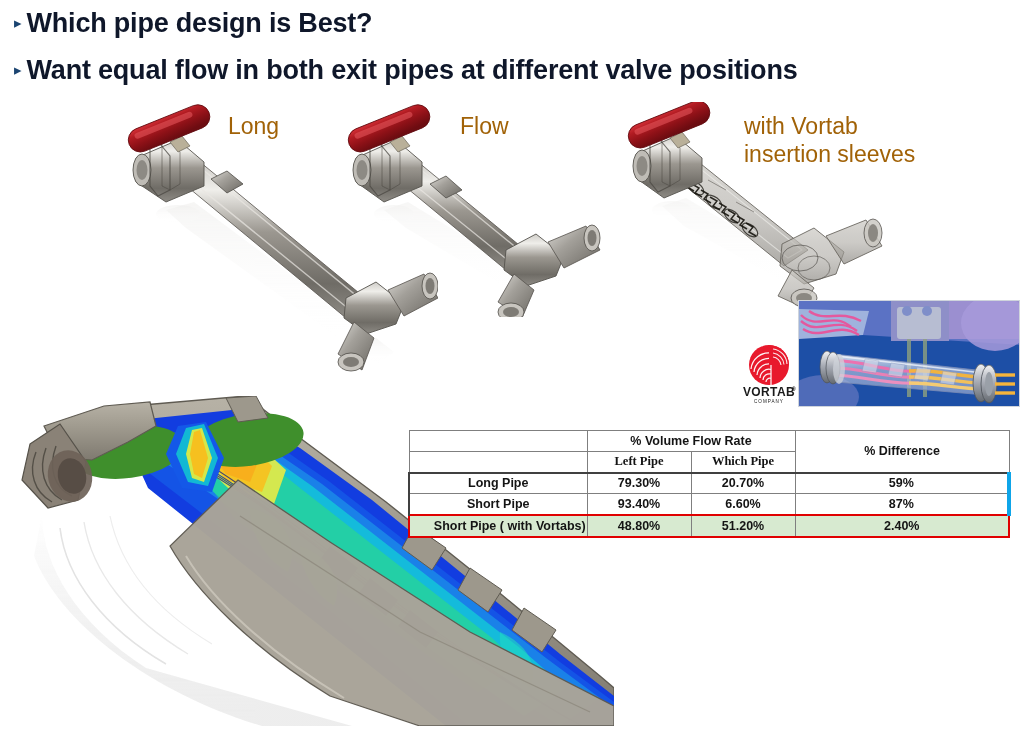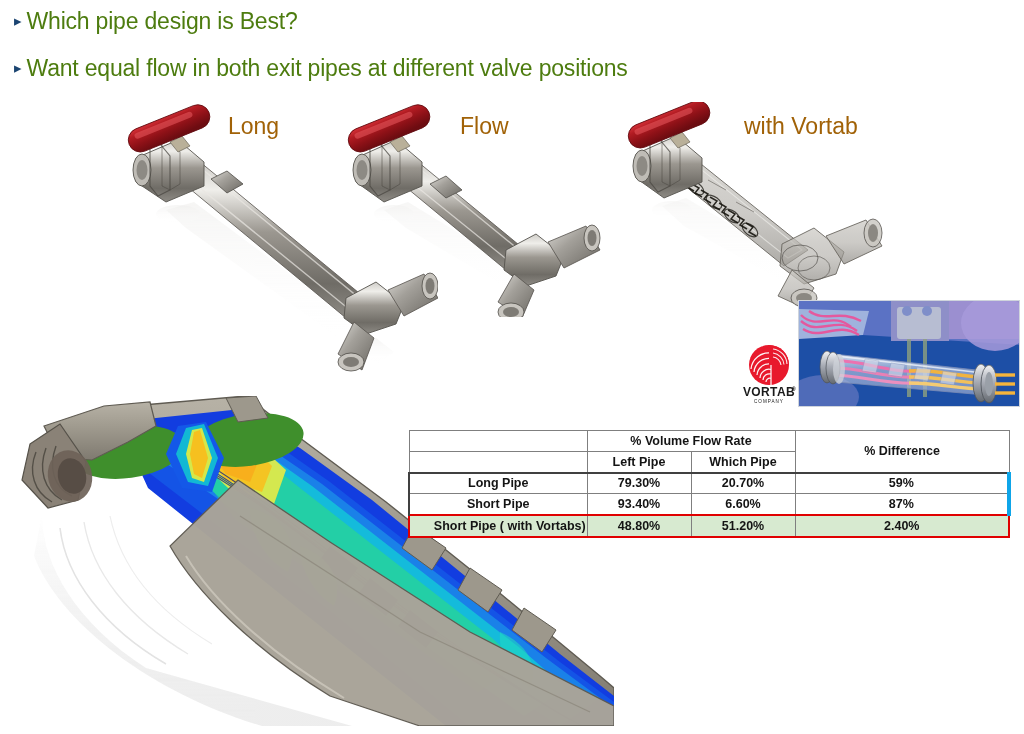--- a/index.html
+++ b/index.html
@@ -26,24 +26,24 @@
     white-space: nowrap;
   }
   .bullet-marker {
     color: #1b4471;
     font-size: 15px;
     line-height: 1;
     margin-right: 5px;
     transform: translateY(-1px);
   }
   .bullet-text {
-    font-size: 23px;
-    font-weight: 400;
+    font-size: 27px;
+    font-weight: 700;
     letter-spacing: -0.2px;
-    color: #4d7c0f;
+    color: #0f172a;
   }
   #heading1 { left: 14px; top: 8px; }
   #heading2 { left: 14px; top: 55px; }
 
   
   .pipe-label {
     position: absolute;
     font-size: 23px;
     color: #a16207;
     white-space: nowrap;
@@ -123,21 +123,21 @@
     background: #ffffff;
     white-space: nowrap;
   }
   .col-name { width: 178px; }
   .col-left { width: 104px; }
   .col-right{ width: 104px; }
   .col-diff { width: 214px; }
 
   td.blank-cell      { border-color: #d9d9d9; background: #ffffff; }
   td.hdr-group       { background: #ffb200; color: #1a1a1a; font-size: 12.5px; border-color: #7f7f7f; }
-  td.hdr-sub         { background: #ffff00; color: #1a1a1a; font-size: 12.5px; border-color: #7f7f7f; }
+  td.hdr-sub         { background: #ffff00; color: #1a1a1a; font-size: 12.5px; border-color: #7f7f7f; font-family: Liberation Serif, serif; }
   td.hdr-diff        { background: #ffffff; color: #1a1a1a; font-size: 13px; border-color: #7f7f7f; }
   td.row-name        { background: #ffffff; }
   td.val             { background: #ffffff; }
   td.diff-bad        { color: #e8191b; }
   td.diff-good       { color: #00a550; }
 
   tr.top-rule td     { border-top: 2px solid #404040; }
   tr.highlight td {
     background: #d7ead0;
     border-top: 2.5px solid #e00000;
@@ -364,20 +364,21 @@
       <path d="M170,168 L192,186 L180,205 L156,194 Z" fill="url(#ghost)" stroke="#6a6760" stroke-width="0.9"></path>
       <ellipse cx="182" cy="196" rx="13" ry="9" fill="#cbc8c2" stroke="#4f4c47" stroke-width="0.9" opacity="0.85"></ellipse>
       <ellipse cx="182" cy="196" rx="8" ry="5" fill="#8b8882"></ellipse>
     </svg>
   </div>
 
   <div class="pipe-label" id="label-long">Long</div>
   <div class="pipe-label" id="label-short">Flow</div>
   <div class="pipe-label" id="label-vortab">
     <div>with Vortab</div>
+    <div>insertion sleeves</div>
   </div>
 
   <div id="vortab-logo">
     <svg width="62" height="64" viewBox="0 0 62 64">
       <g>
         <circle cx="31" cy="22" r="20" fill="#e8192c"></circle>
         <g stroke="#ffffff" stroke-width="1.25" fill="none" opacity="0.95">
           <path d="M31 6 a16 16 0 1 1 -0.1 0" stroke="none"></path>
           <path d="M13 26 a18 18 0 0 1 20 -16"></path>
           <path d="M16 29 a15 15 0 0 1 17 -13.5"></path>

